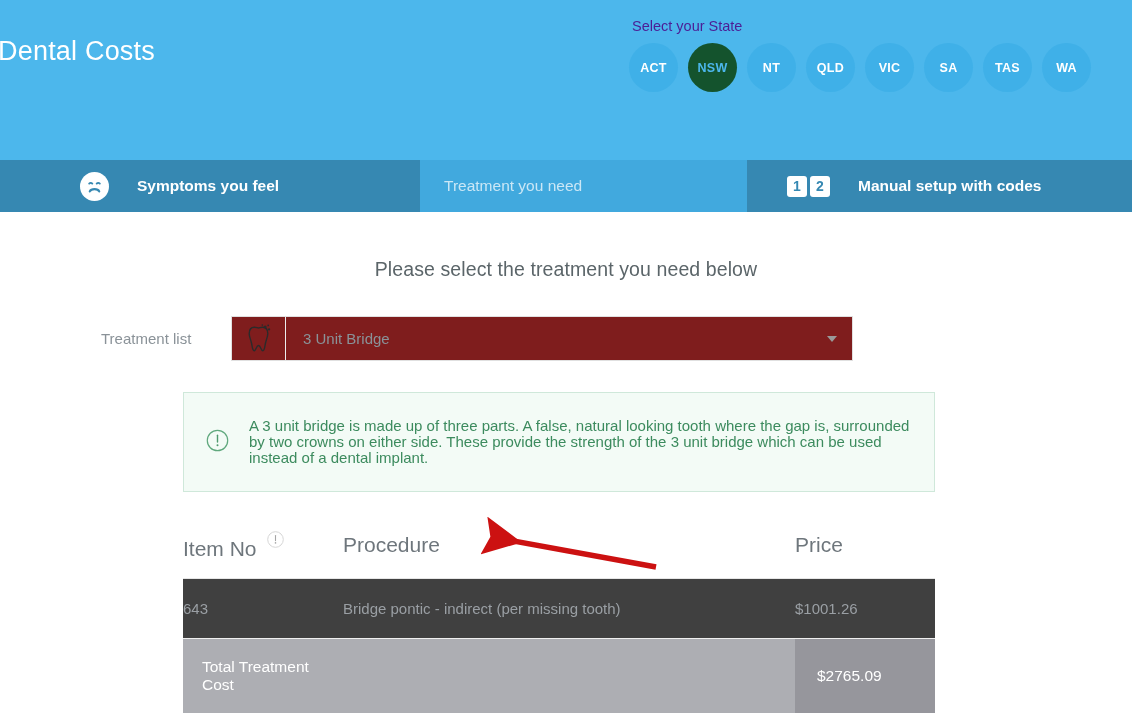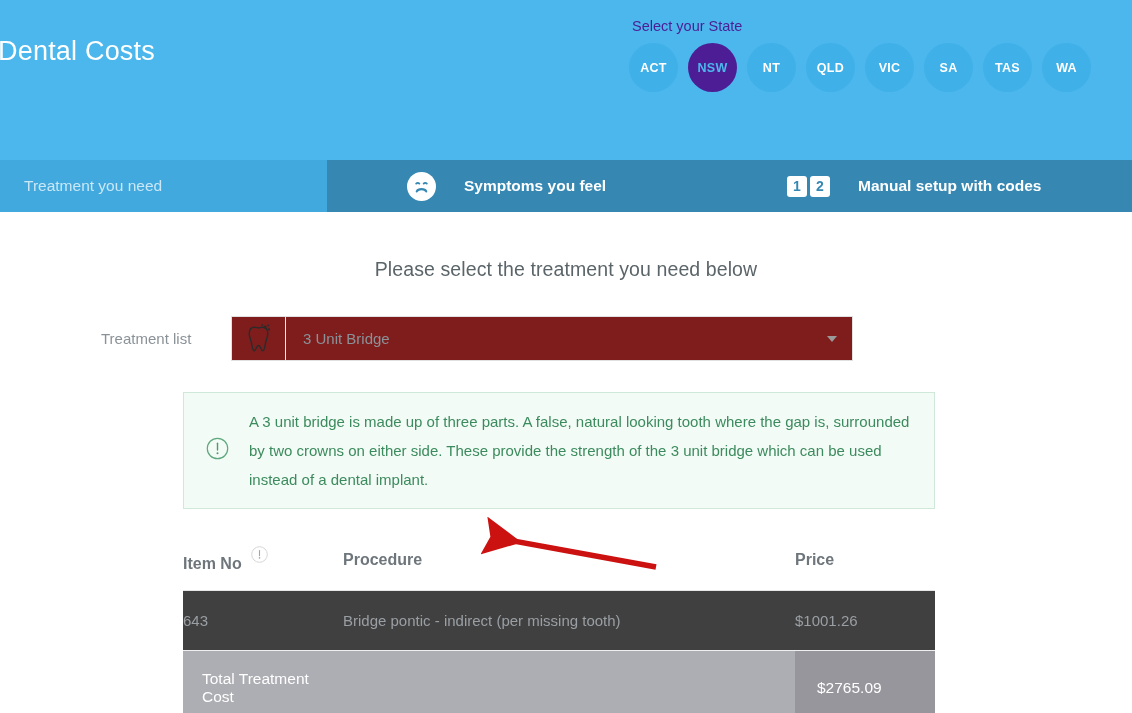--- a/index.html
+++ b/index.html
@@ -48,21 +48,21 @@
     color: #ffffff;
     font-size: 12.5px;
     font-weight: 700;
     display: flex; align-items: center; justify-content: center;
     letter-spacing: .3px;
     cursor: pointer;
     border: none;
     font-family: "Liberation Sans", sans-serif;
   }
   .state-btn.active {
-    background: #4c1d95;
+    background: #14532d;
     color: #4CB7EC;
   }
 
   
   .tabbar {
     display: flex;
     height: 52px;
     width: 100%;
   }
   .tab {
@@ -188,35 +188,35 @@
     background: #F3FBF6;
     border: 1px solid #CFE8DA;
     display: flex;
     align-items: center;
     padding: 14px 20px 14px 22px;
   }
   .info-icon { flex: none; margin-right: 20px; }
   .info-text {
     color: #3C8B5E;
     font-size: 15px;
-    line-height: 29px;
+    line-height: 16px;
   }
 
   
   .table {
     margin: 25px 0 0 183px;
     width: 752px;
     border-collapse: collapse;
     table-layout: fixed;
   }
   .table th {
     text-align: left;
-    font-weight: 700;
+    font-weight: 400;
     color: #6E767C;
-    font-size: 16px;
+    font-size: 21px;
     padding: 12px 0 17px 0;
     border-bottom: 1px solid #E6E6E6;
   }
   .th-itemno { padding-left: 19px; width: 160px; }
   .th-proc { padding-left: 0; }
   .th-price { width: 140px; padding-left: 22px; }
   .badge-info {
     display: inline-block;
     vertical-align: super;
     margin-left: 5px;
@@ -267,33 +267,33 @@
         <div class="state-btn">VIC</div>
         <div class="state-btn">SA</div>
         <div class="state-btn">TAS</div>
         <div class="state-btn">WA</div>
       </div>
     </div>
   </div>
 
   <div class="tabbar">
 
-    <div class="tab tab-1">
-      <span class="tab-label">Treatment you need</span>
-    </div>
-
     <div class="tab tab-2">
       <span class="sad-icon">
         <svg width="21" height="21" viewBox="0 0 21 21">
           <path d="M5.2 7.6 C6.1 6.6 7.4 6.6 8.3 7.6" stroke="#3688B2" stroke-width="1.9" fill="none" stroke-linecap="round"></path>
           <path d="M12.7 7.6 C13.6 6.6 14.9 6.6 15.8 7.6" stroke="#3688B2" stroke-width="1.9" fill="none" stroke-linecap="round"></path>
           <path d="M5.8 15.4 C7.2 12.4 13.8 12.4 15.2 15.4" stroke="#3688B2" stroke-width="2.2" fill="none" stroke-linecap="round"></path>
         </svg>
       </span>
       <span class="tab-label">Symptoms you feel</span>
+    </div>
+
+    <div class="tab tab-1">
+      <span class="tab-label">Treatment you need</span>
     </div>
 
     <div class="tab tab-3">
       <span class="codes-icon">
         <span class="code-sq">1</span>
         <span class="code-sq">2</span>
       </span>
       <span class="tab-label">Manual setup with codes</span>
     </div>
   </div>

